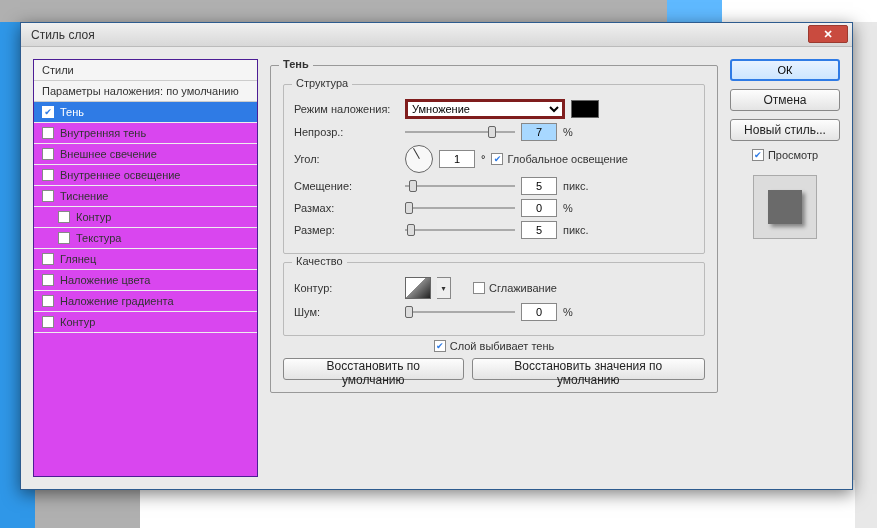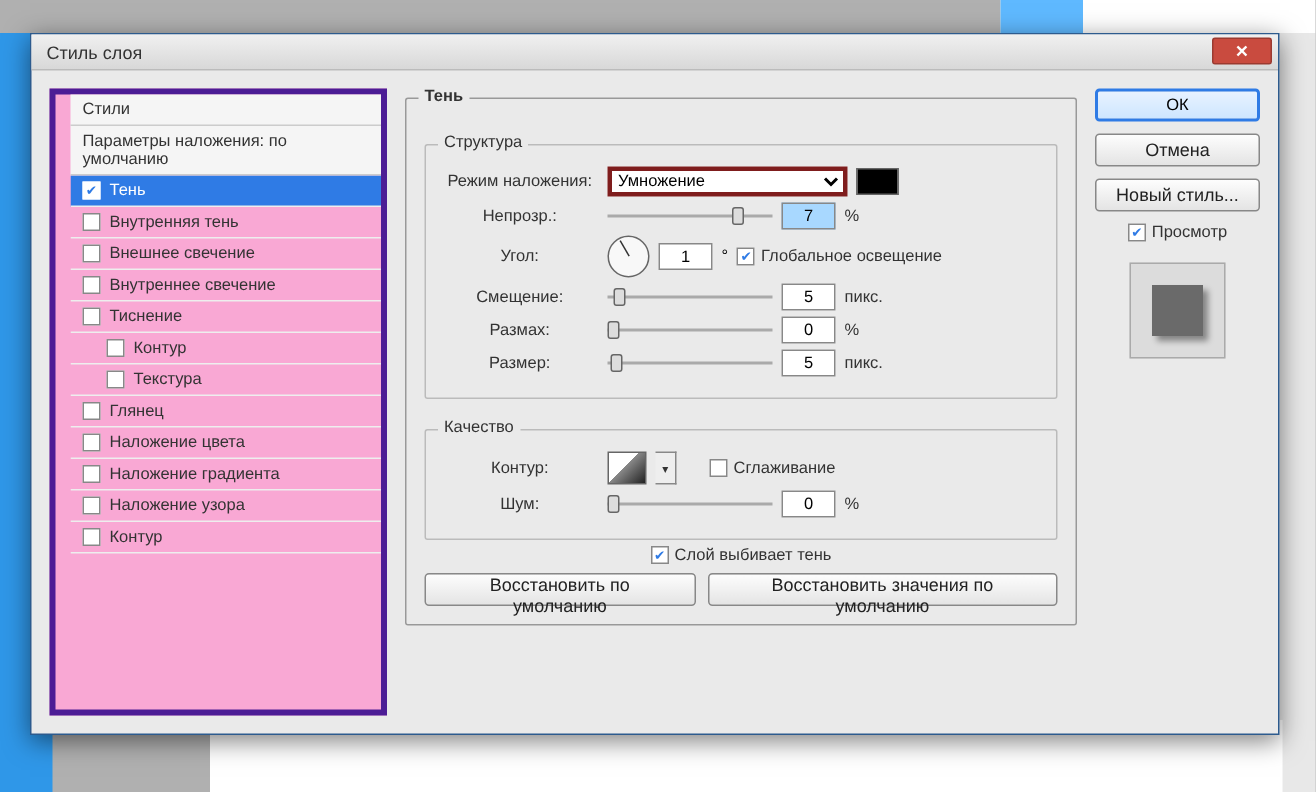--- a/index.html
+++ b/index.html
@@ -51,23 +51,23 @@
   .body {
     flex: 1;
     display: flex;
     padding: 12px;
     gap: 12px;
   }
 
   
   .left-panel {
     width: 225px;
-    border: 4px solid #4c1d95;
-    background: #f9a8d4;
-    display: flex; flex-direction: column; padding-left: 10px;
+    border: 1px solid #4c1d95;
+    background: #d946ef;
+    display: flex; flex-direction: column;
   }
   .styles-header {
     padding: 4px 8px;
     border-bottom: 1px solid #ccc;
     background: #f5f5f5;
     color: #333;
   }
   .blend-header {
     padding: 4px 8px;
     border-bottom: 1px solid #ccc;
@@ -112,35 +112,35 @@
   }
   .groupbox > .legend {
     position: absolute; top: -8px; left: 8px;
     background: #eaeaea; padding: 0 4px;
     font-weight: bold; color: #333;
   }
   .inner-group {
     border: 1px solid #bbb;
     border-radius: 2px;
     padding: 10px;
-    margin-top: 20px;
+    margin-top: 8px;
     position: relative;
   }
   .inner-group > .legend {
     position: absolute; top: -8px; left: 8px;
     background: #eaeaea; padding: 0 4px;
     color: #333;
   }
   .row {
     display: flex; align-items: center;
     margin: 4px 0;
     gap: 6px;
   }
   .row .lbl {
-    width: 105px; text-align: center;
+    width: 105px; text-align: left;
     color: #333;
   }
   select.combo {
     flex: 1; max-width: 160px;
     height: 20px;
     font-size: 11px;
     border: 3px solid #7f1d1d;
     background: #fff;
   }
   .swatch {
@@ -272,21 +272,21 @@
           <div class="effect-item">
             <span class="chk"></span>
             <span>Внутренняя тень</span>
           </div>
           <div class="effect-item">
             <span class="chk"></span>
             <span>Внешнее свечение</span>
           </div>
           <div class="effect-item">
             <span class="chk"></span>
-            <span>Внутреннее свечение</span>
+            <span>Внутреннее освещение</span>
           </div>
           <div class="effect-item">
             <span class="chk"></span>
             <span>Тиснение</span>
           </div>
           <div class="effect-item indent">
             <span class="chk"></span>
             <span>Контур</span>
           </div>
           <div class="effect-item indent">
@@ -297,24 +297,20 @@
             <span class="chk"></span>
             <span>Глянец</span>
           </div>
           <div class="effect-item">
             <span class="chk"></span>
             <span>Наложение цвета</span>
           </div>
           <div class="effect-item">
             <span class="chk"></span>
             <span>Наложение градиента</span>
-          </div>
-          <div class="effect-item">
-            <span class="chk"></span>
-            <span>Наложение узора</span>
           </div>
           <div class="effect-item">
             <span class="chk"></span>
             <span>Контур</span>
           </div>
         </div>
     </div>
 
     <div class="center-panel">
       <div class="groupbox">

